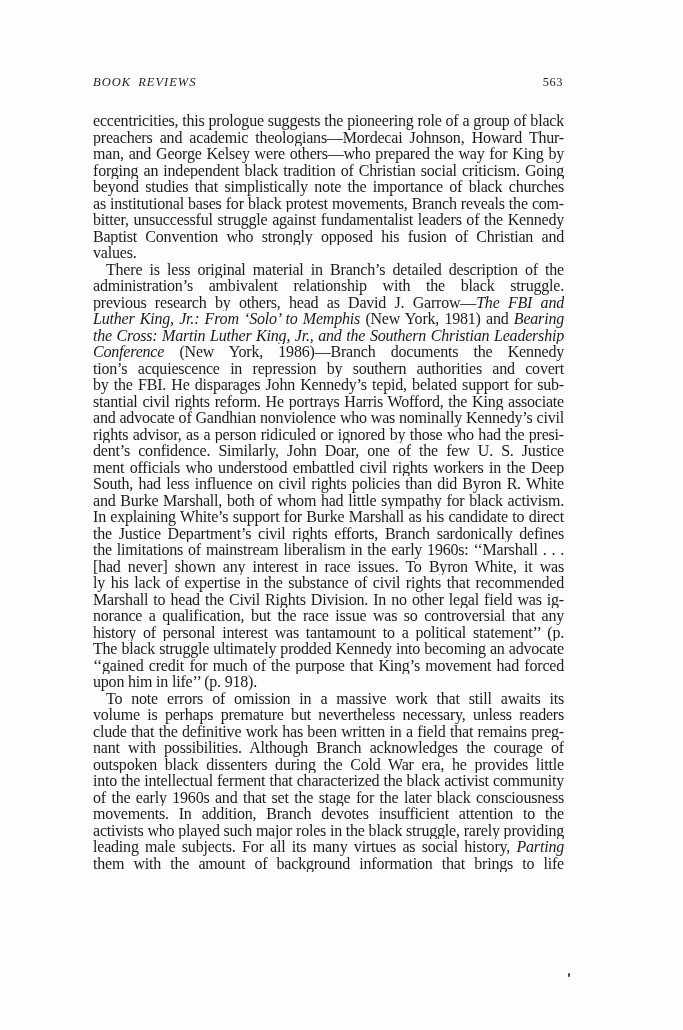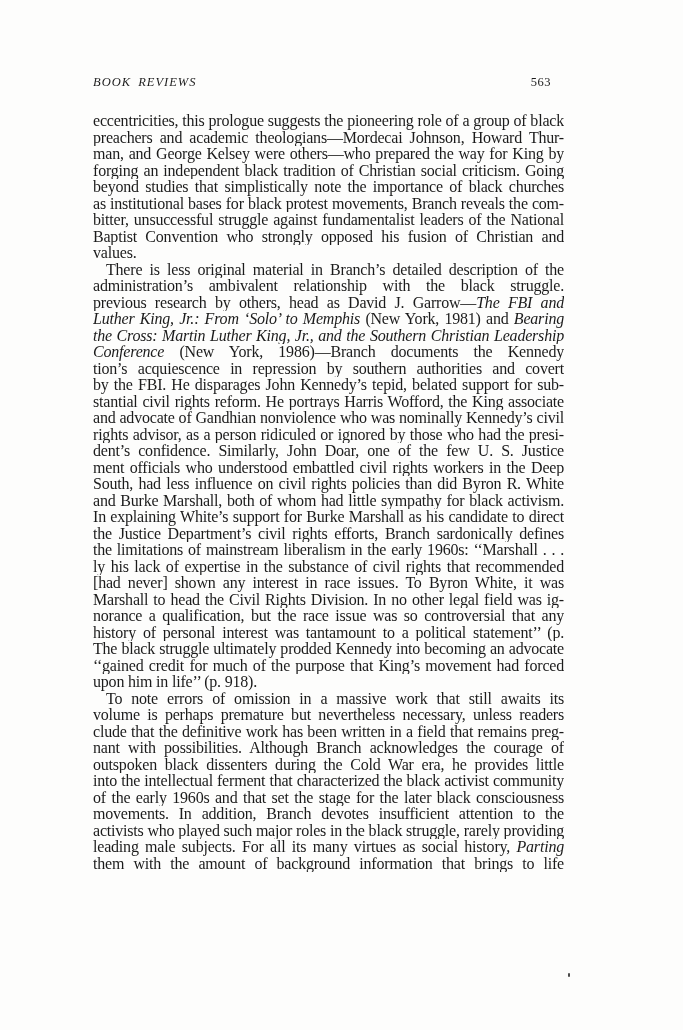--- a/index.html
+++ b/index.html
@@ -27,21 +27,21 @@
   .header-title {
     text-align: left;
     font-style: italic;
     font-size: 12.5px;
     letter-spacing: 1px;
     word-spacing: 3px;
     color: #1c1c1c;
   }
   .page-number {
     position: absolute;
-    right: 13px;
+    right: 1px;
     top: 0;
     font-size: 12.5px;
     letter-spacing: 0.5px;
   }
   .body-lines {
     font-size: 16px;
     line-height: 16.5px;
     letter-spacing: -0.2px;
   }
   .line {
@@ -73,43 +73,43 @@
       <div class="header-title">BOOK REVIEWS</div>
       <div class="page-number">563</div>
     </div>
     <div id="body-lines" class="body-lines">
         <div class="line"><span>eccentricities, this prologue suggests the pioneering role of a group of black</span></div>
         <div class="line"><span>preachers and academic theologians—Mordecai Johnson, Howard Thur-</span></div>
         <div class="line"><span>man, and George Kelsey were others—who prepared the way for King by</span></div>
         <div class="line"><span>forging an independent black tradition of Christian social criticism. Going</span></div>
         <div class="line"><span>beyond studies that simplistically note the importance of black churches</span></div>
         <div class="line"><span>as institutional bases for black protest movements, Branch reveals the com-</span></div>
-        <div class="line"><span>bitter, unsuccessful struggle against fundamentalist leaders of the National</span></div>
+        <div class="line"><span>bitter, unsuccessful struggle against fundamentalist leaders of the Kennedy</span></div>
         <div class="line"><span>Baptist Convention who strongly opposed his fusion of Christian and political</span></div>
         <div class="line flush"><span>values.</span></div>
         <div class="line indent"><span>There is less original material in Branch’s detailed description of the Kennedy</span></div>
         <div class="line"><span>administration’s ambivalent relationship with the black struggle. Incorporating</span></div>
         <div class="line"><span>previous research by others, head as David J. Garrow—</span><em>The FBI and Martin</em></div>
         <div class="line"><em>Luther King, Jr.: From ‘Solo’ to Memphis</em><span> (New York, 1981) and </span><em>Bearing</em></div>
         <div class="line"><em>the Cross: Martin Luther King, Jr., and the Southern Christian Leadership</em></div>
         <div class="line"><em>Conference</em><span> (New York, 1986)—Branch documents the Kennedy administra-</span></div>
         <div class="line"><span>tion’s acquiescence in repression by southern authorities and covert surveillance</span></div>
         <div class="line"><span>by the FBI. He disparages John Kennedy’s tepid, belated support for sub-</span></div>
         <div class="line"><span>stantial civil rights reform. He portrays Harris Wofford, the King associate</span></div>
         <div class="line"><span>and advocate of Gandhian nonviolence who was nominally Kennedy’s civil</span></div>
         <div class="line"><span>rights advisor, as a person ridiculed or ignored by those who had the presi-</span></div>
         <div class="line"><span>dent’s confidence. Similarly, John Doar, one of the few U. S. Justice Depart-</span></div>
         <div class="line"><span>ment officials who understood embattled civil rights workers in the Deep</span></div>
         <div class="line"><span>South, had less influence on civil rights policies than did Byron R. White</span></div>
         <div class="line"><span>and Burke Marshall, both of whom had little sympathy for black activism.</span></div>
         <div class="line"><span>In explaining White’s support for Burke Marshall as his candidate to direct</span></div>
         <div class="line"><span>the Justice Department’s civil rights efforts, Branch sardonically defines</span></div>
         <div class="line"><span>the limitations of mainstream liberalism in the early 1960s: ‘‘Marshall . . .</span></div>
+        <div class="line"><span>[had never] shown any interest in race issues. To Byron White, it was precise-</span></div>
         <div class="line"><span>ly his lack of expertise in the substance of civil rights that recommended</span></div>
-        <div class="line"><span>[had never] shown any interest in race issues. To Byron White, it was precise-</span></div>
         <div class="line"><span>Marshall to head the Civil Rights Division. In no other legal field was ig-</span></div>
         <div class="line"><span>norance a qualification, but the race issue was so controversial that any</span></div>
         <div class="line"><span>history of personal interest was tantamount to a political statement’’ (p. 388).</span></div>
         <div class="line"><span>The black struggle ultimately prodded Kennedy into becoming an advocate</span></div>
         <div class="line"><span>‘‘gained credit for much of the purpose that King’s movement had forced</span></div>
         <div class="line flush"><span>upon him in life’’ (p. 918).</span></div>
         <div class="line indent"><span>To note errors of omission in a massive work that still awaits its concluding</span></div>
         <div class="line"><span>volume is perhaps premature but nevertheless necessary, unless readers con-</span></div>
         <div class="line"><span>clude that the definitive work has been written in a field that remains preg-</span></div>
         <div class="line"><span>nant with possibilities. Although Branch acknowledges the courage of</span></div>

